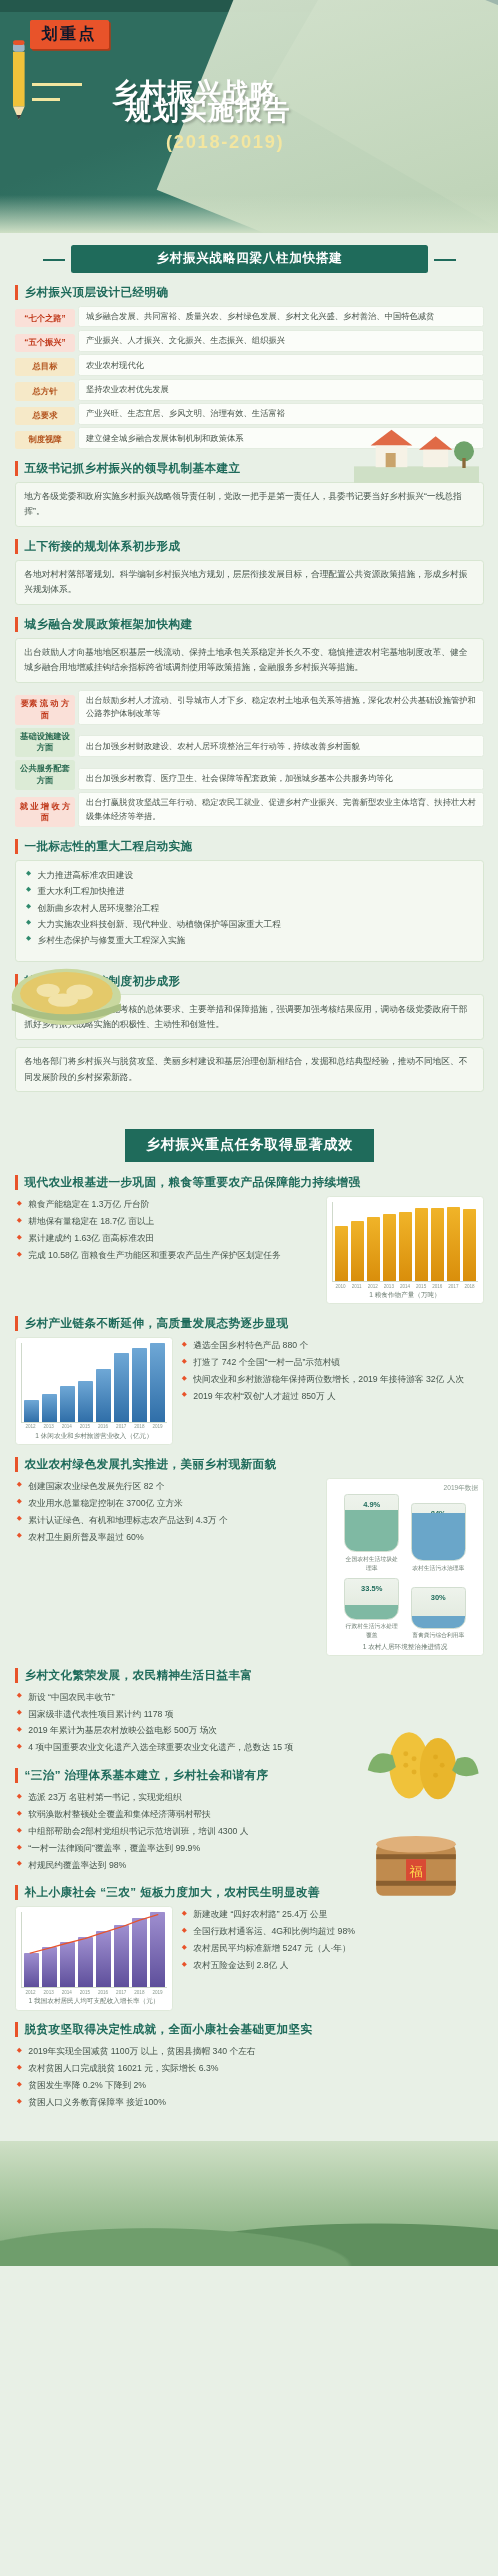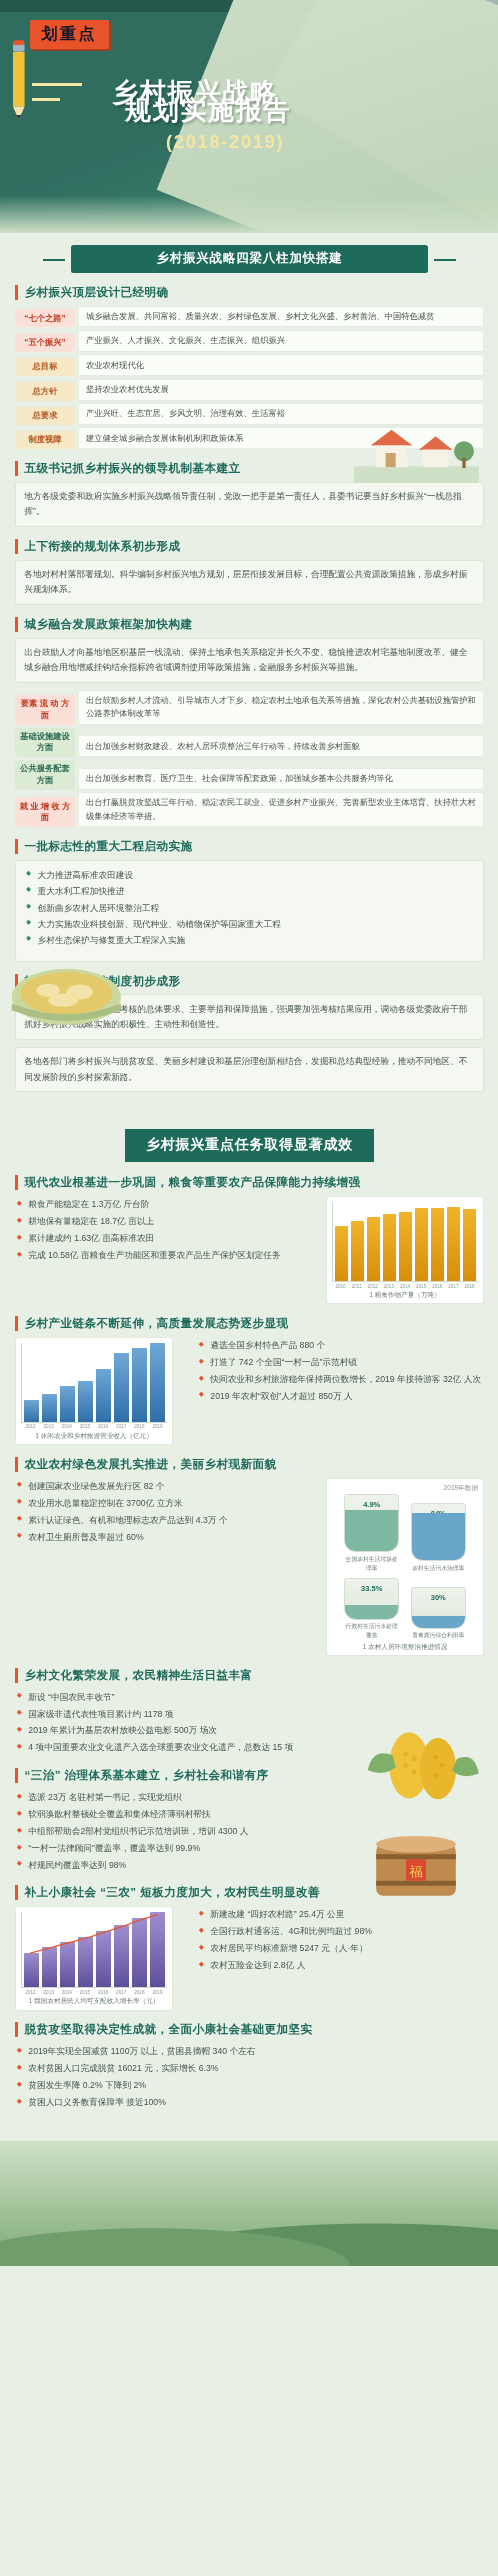--- a/index.html
+++ b/index.html
@@ -135,21 +135,21 @@
   .blist li::before {
     content:"◆"; position:absolute; left:1.7px; top:0; color:#2f8a6d; font-size:6.6px;
   }
 
   
   .stat-list li { list-style:none; font-size:8.7px; line-height:1.95; color:#44544b;
     padding-left:13.3px; position:relative; }
   .stat-list li::before { content:"◆"; position:absolute; left:1.7px; top:0.8px; color:#e8532a; font-size:6.6px;}
 
   
-  .two-col { display:flex; gap:24px; align-items:flex-start; }
+  .two-col { display:flex; gap:7px; align-items:flex-start; }
   .col-txt { flex:1; }
   .col-fig { flex:0 0 158px; }
 
   
   .chart-box {
     background:#fff; border:0.8px solid #dfe9da; border-radius:3.3px; padding:5px 5px 3.3px;
   }
   .chart-title { font-size:6.6px; color:#6c7c71; text-align:center; margin-top:2.5px; }
   .chart-head { font-size:6.6px; color:#8a9a8f; text-align:right; margin-bottom:1.7px;}
   .bars { display:flex; align-items:flex-end; gap:2.5px; height:80px; padding:0 1.7px;

